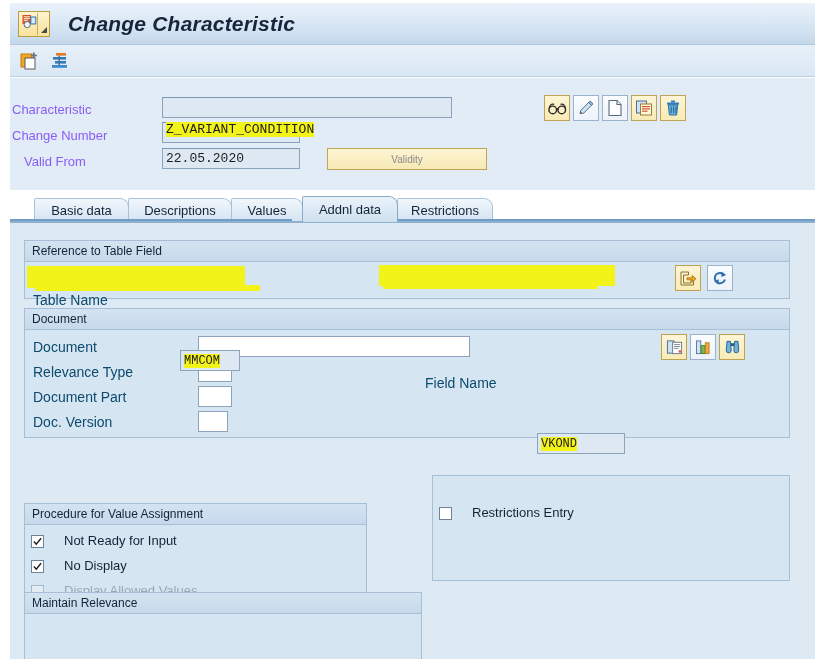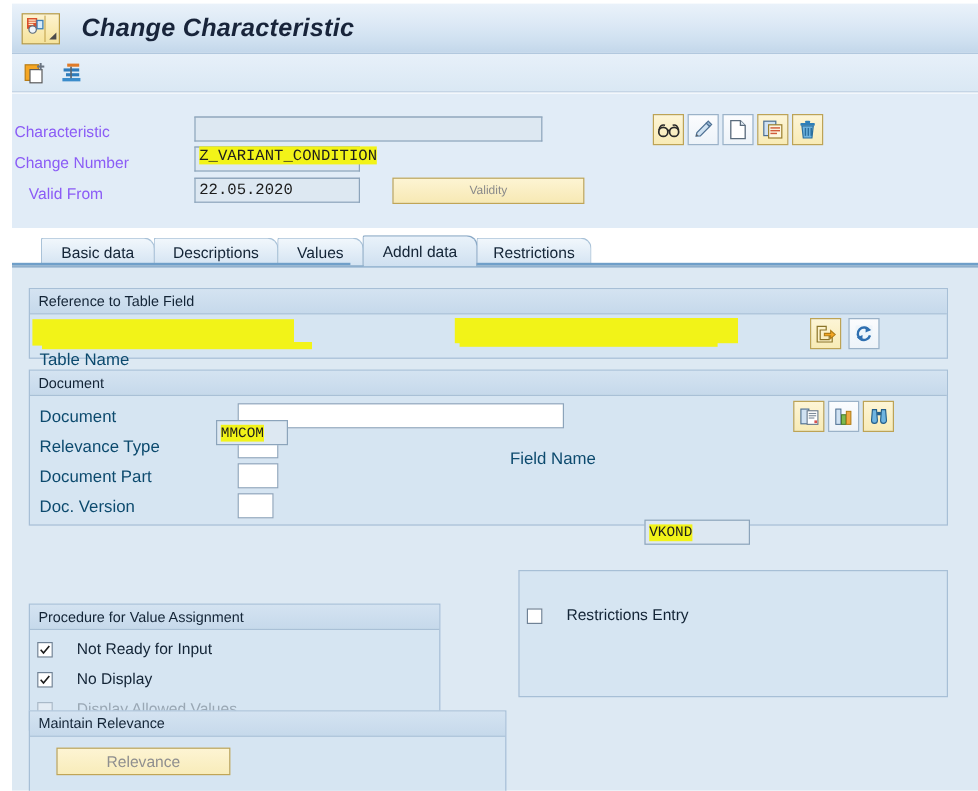--- a/index.html
+++ b/index.html
@@ -435,19 +435,18 @@
     <div class="group" style="left:422px; top:252px; width:358px; height:106px;">
 
       <div class="cbrow" style="left:6px; top:29px;">
         <span class="cbox"></span>
         <span>Restrictions Entry</span>
       </div>
     </div>
 
     <div class="group" style="left:14px; top:369px; width:398px; height:69px;">
       <div class="grouphdr">Maintain Relevance</div>
-      <div class="relbtn" style="left:22px; top:30px;">Relevance</div>
     </div>
 
   </div>
 
   <div class="leftmargin"></div>
 </div>
 
 </body></html>

